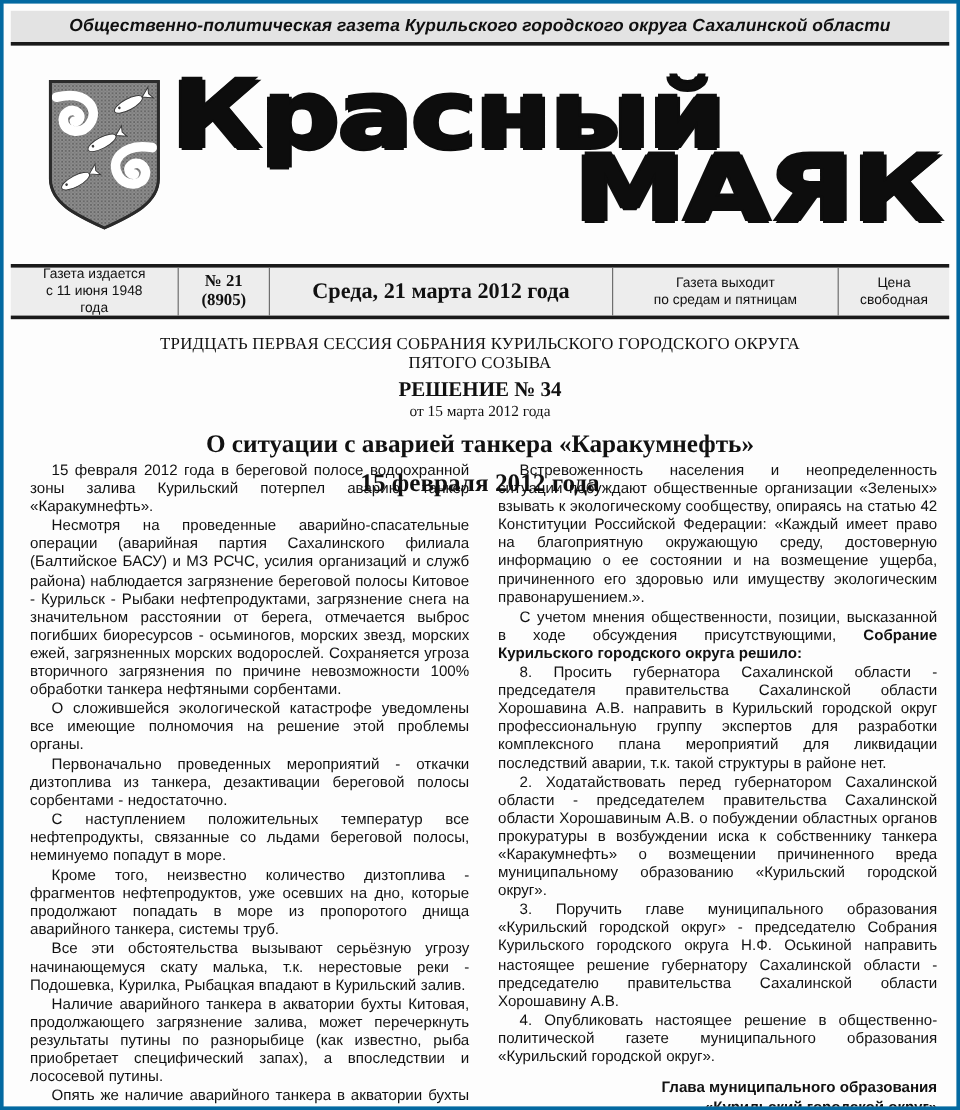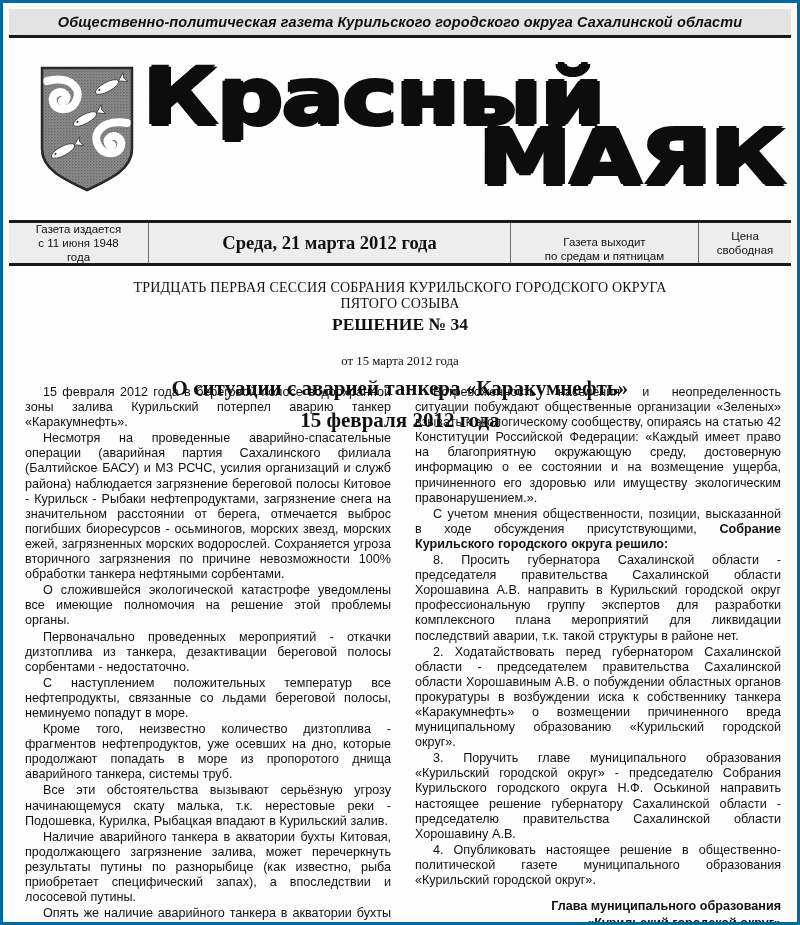--- a/index.html
+++ b/index.html
@@ -111,21 +111,21 @@
     justify-content: center;
     padding: 0 20px;
     text-align: center;
     border-right: 1px solid #6f6f6f;
     box-sizing: border-box;
   }
   .ib-cell:last-child { border-right: none; }
   .ib-cell.c1 { width: 140px; }
   .ib-cell.c2 { width: 76px; }
   .ib-cell.c3 { flex: 1 1 auto; }
-  .ib-cell.c4 { width: 188px; justify-content: flex-end; }
+  .ib-cell.c4 { width: 188px; }
   .ib-cell.c5 { width: 86px; }
   .ib-cell.c6 { width: 92px; }
   .ib-small { font-size: 11.5px; line-height: 14px; }
   .ib-num {
     font-family: "Liberation Serif", serif;
     font-weight: bold;
     font-size: 14px;
     line-height: 16px;
   }
   .ib-date {
@@ -147,21 +147,21 @@
   }
   .hb-decision {
     font-family: "Liberation Serif", serif;
     font-weight: bold;
     font-size: 17.5px;
     margin-top: 3px;
   }
   .hb-date {
     font-family: "Liberation Serif", serif;
     font-size: 12.8px;
-    margin-top: 19px;
+    margin-top: 1px;
   }
   .hb-title {
     font-family: "Liberation Serif", serif;
     font-weight: bold;
     font-size: 21px;
     line-height: 25px;
     margin-top: 7px;
   }
 
   
@@ -250,20 +250,24 @@
       <div class="wm-line wm-1">Красный</div>
       <div class="wm-line wm-2">МАЯК</div>
     </div>
   </div>
 
   <div class="infobar">
     <div class="ib-cell c1">
       <div class="ib-small">Газета издается</div>
       <div class="ib-small">с 11 июня 1948 года</div>
     </div>
+    <div class="ib-cell c2">
+      <div class="ib-num">№ 21</div>
+      <div class="ib-num">(8905)</div>
+    </div>
     <div class="ib-cell c3">
       <div class="ib-date">Среда, 21 марта 2012 года</div>
     </div>
     <div class="ib-cell c4">
       <div class="ib-small">Газета  выходит</div>
       <div class="ib-small">по средам  и  пятницам</div>
     </div>
     <div class="ib-cell c6">
       <div class="ib-small">Цена</div>
       <div class="ib-small">свободная</div>

